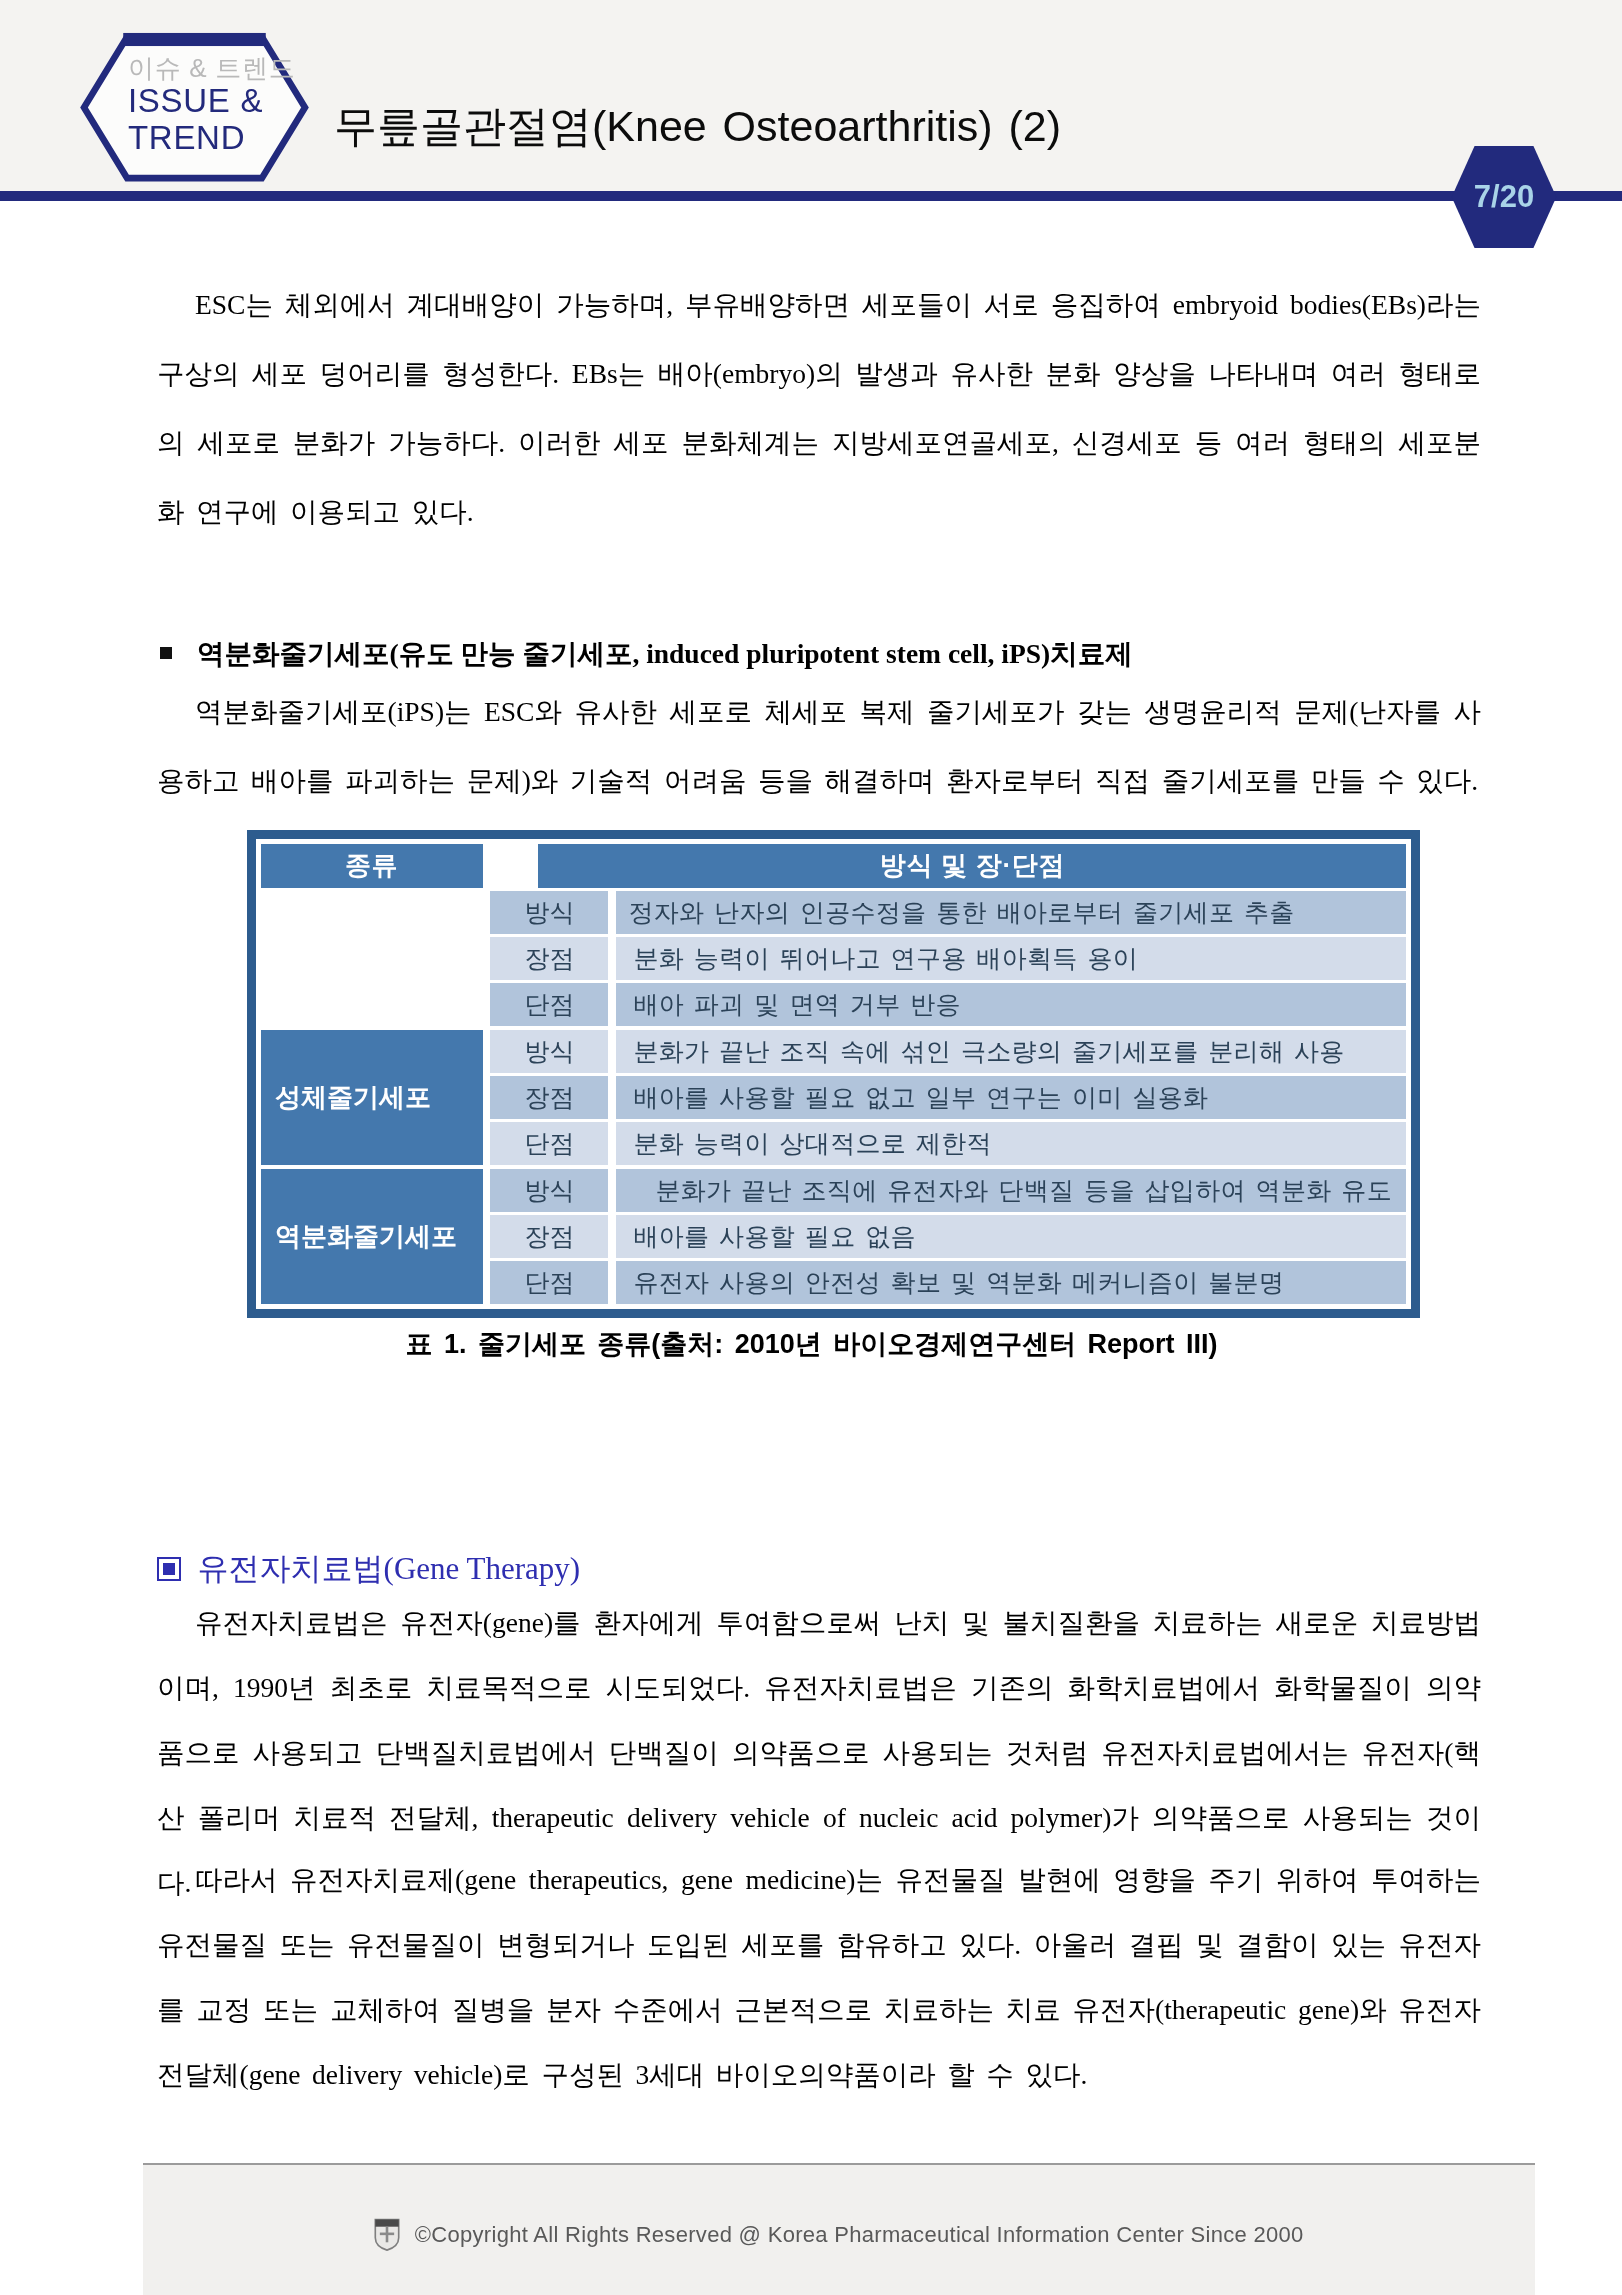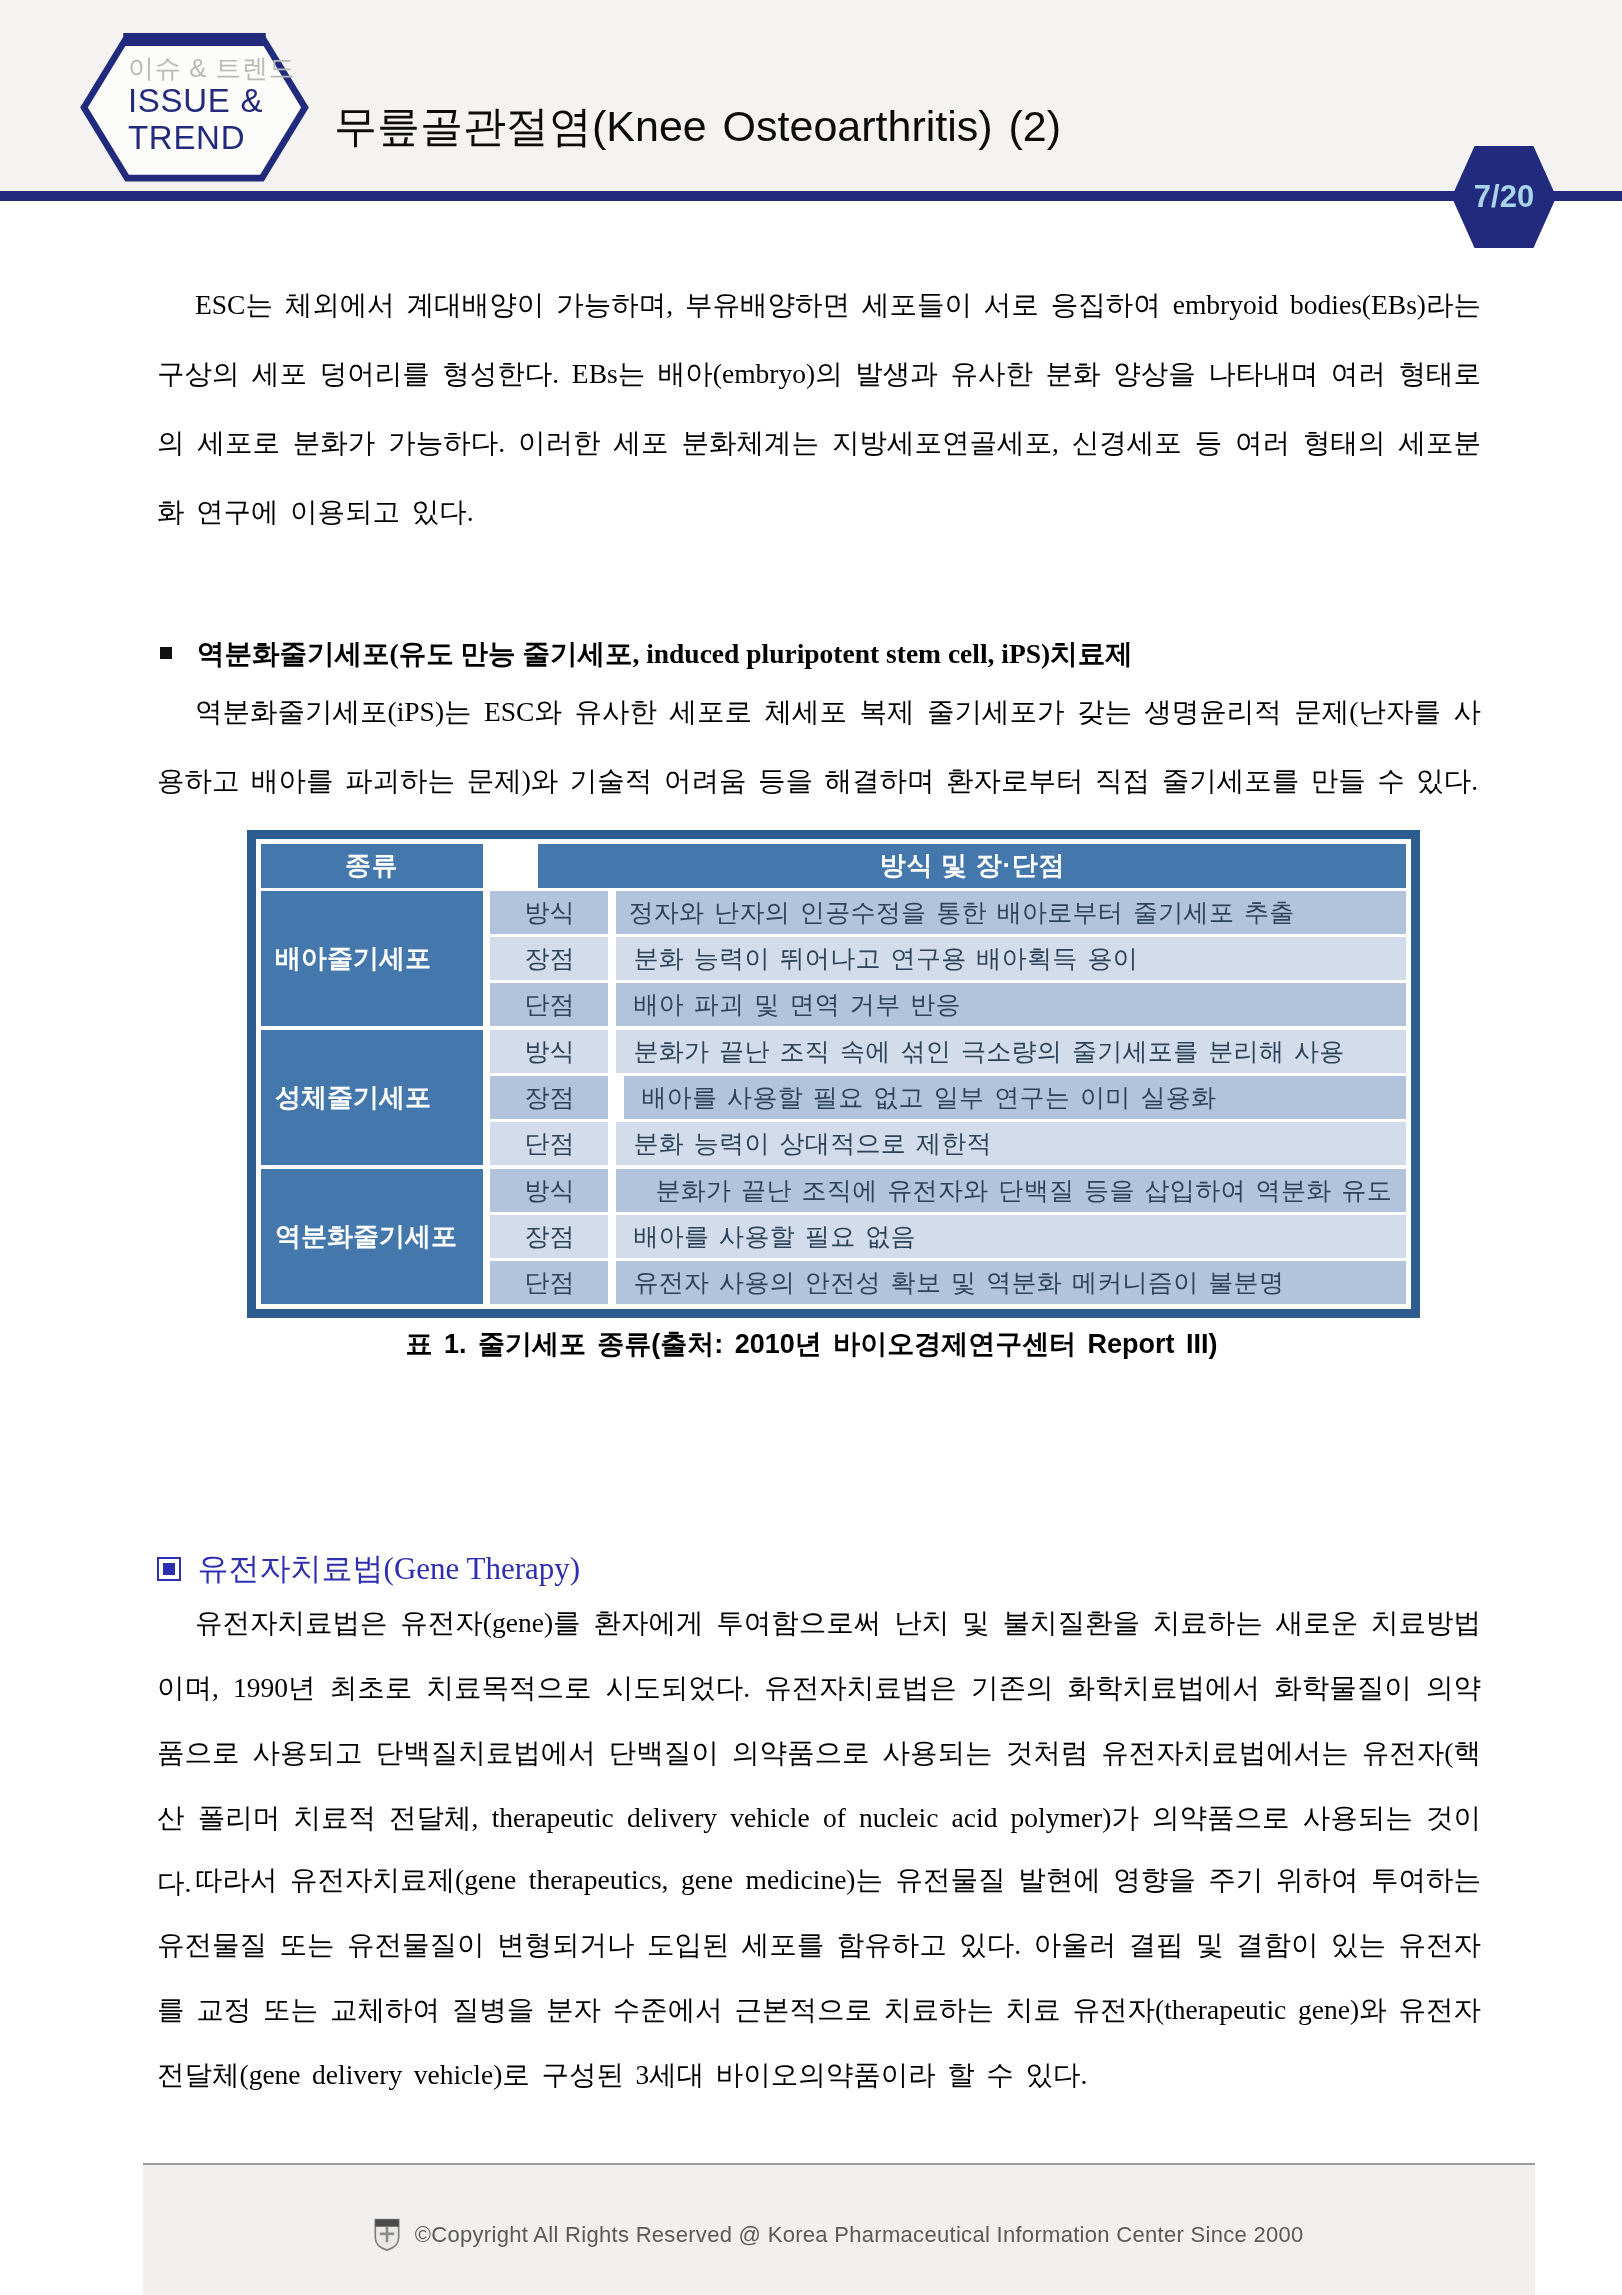--- a/index.html
+++ b/index.html
@@ -105,33 +105,32 @@
   <span>역분화줄기세포(유도 만능 줄기세포, induced pluripotent stem cell, iPS)치료제</span>
 </div>
 
 <p class="para p2">역분화줄기세포(iPS)는 ESC와 유사한 세포로 체세포 복제 줄기세포가 갖는 생명윤리적 문제(난자를 사용하고 배아를 파괴하는 문제)와 기술적 어려움 등을 해결하며 환자로부터 직접 줄기세포를 만들 수 있다.</p>
 
 <div class="stem-table">
   <div class="stem-grid">
     <div class="cell th" style="grid-row:1; grid-column:1;">종류</div>
     <div class="cell th th-wide" style="grid-row:1;">방식 및 장·단점</div>
 
-    <div class="cell type-cell type-1">배아줄기세포</div>
     <div class="cell label-cell row-dark" style="grid-row:2;">방식</div>
     <div class="cell text-cell  row-dark" style="grid-row:2;padding-left:12px;">정자와 난자의 인공수정을 통한 배아로부터 줄기세포 추출</div>
     <div class="cell label-cell row-light" style="grid-row:3;">장점</div>
     <div class="cell text-cell  row-light" style="grid-row:3;">분화 능력이 뛰어나고 연구용 배아획득 용이</div>
     <div class="cell label-cell row-dark" style="grid-row:4;">단점</div>
     <div class="cell text-cell  row-dark" style="grid-row:4;">배아 파괴 및 면역 거부 반응</div>
 
     <div class="cell type-cell type-2">성체줄기세포</div>
     <div class="cell label-cell row-light" style="grid-row:5;">방식</div>
     <div class="cell text-cell  row-light" style="grid-row:5;">분화가 끝난 조직 속에 섞인 극소량의 줄기세포를 분리해 사용</div>
     <div class="cell label-cell row-dark" style="grid-row:6;">장점</div>
-    <div class="cell text-cell  row-dark" style="grid-row:6;margin-left:8px;">배아를 사용할 필요 없고 일부 연구는 이미 실용화</div>
+    <div class="cell text-cell  row-dark" style="grid-row:6;">배아를 사용할 필요 없고 일부 연구는 이미 실용화</div>
     <div class="cell label-cell row-light" style="grid-row:7;">단점</div>
     <div class="cell text-cell  row-light" style="grid-row:7;">분화 능력이 상대적으로 제한적</div>
 
     <div class="cell type-cell type-3">역분화줄기세포</div>
     <div class="cell label-cell row-dark" style="grid-row:8;">방식</div>
     <div class="cell text-cell  row-dark" style="grid-row:8;padding-left:39px;">분화가 끝난 조직에 유전자와 단백질 등을 삽입하여 역분화 유도</div>
     <div class="cell label-cell row-light" style="grid-row:9;">장점</div>
     <div class="cell text-cell  row-light" style="grid-row:9;">배아를 사용할 필요 없음</div>
     <div class="cell label-cell row-dark" style="grid-row:10;">단점</div>
     <div class="cell text-cell  row-dark" style="grid-row:10;">유전자 사용의 안전성 확보 및 역분화 메커니즘이 불분명</div>

